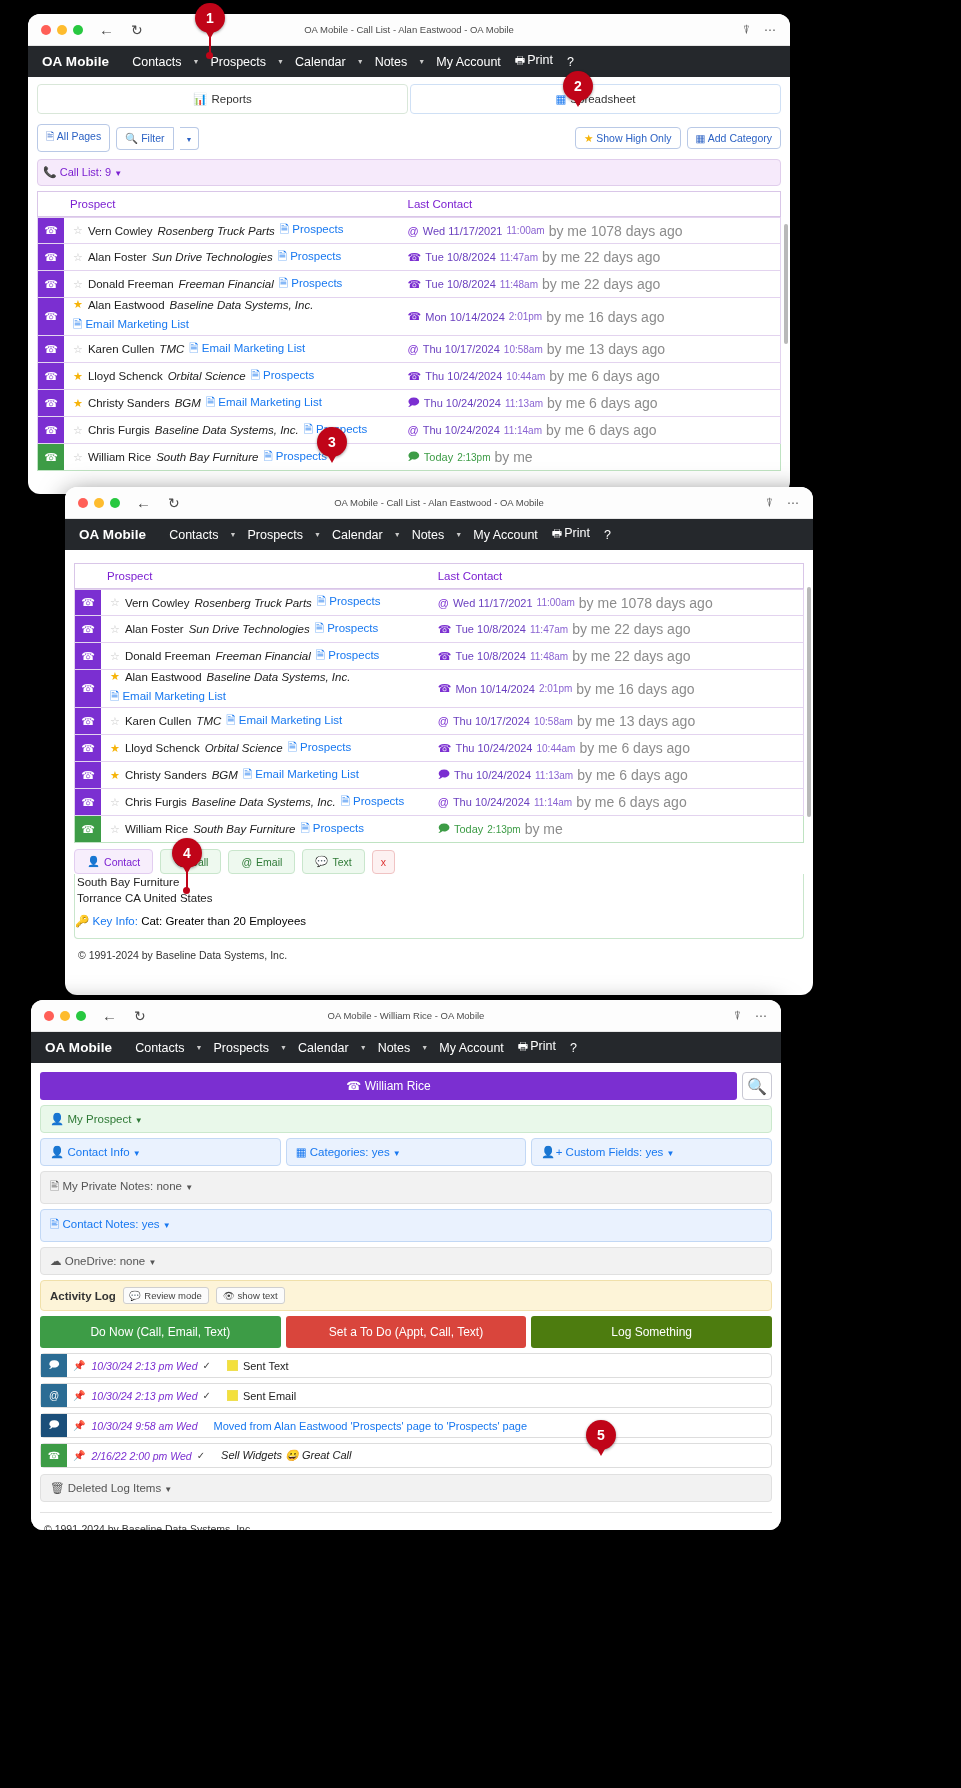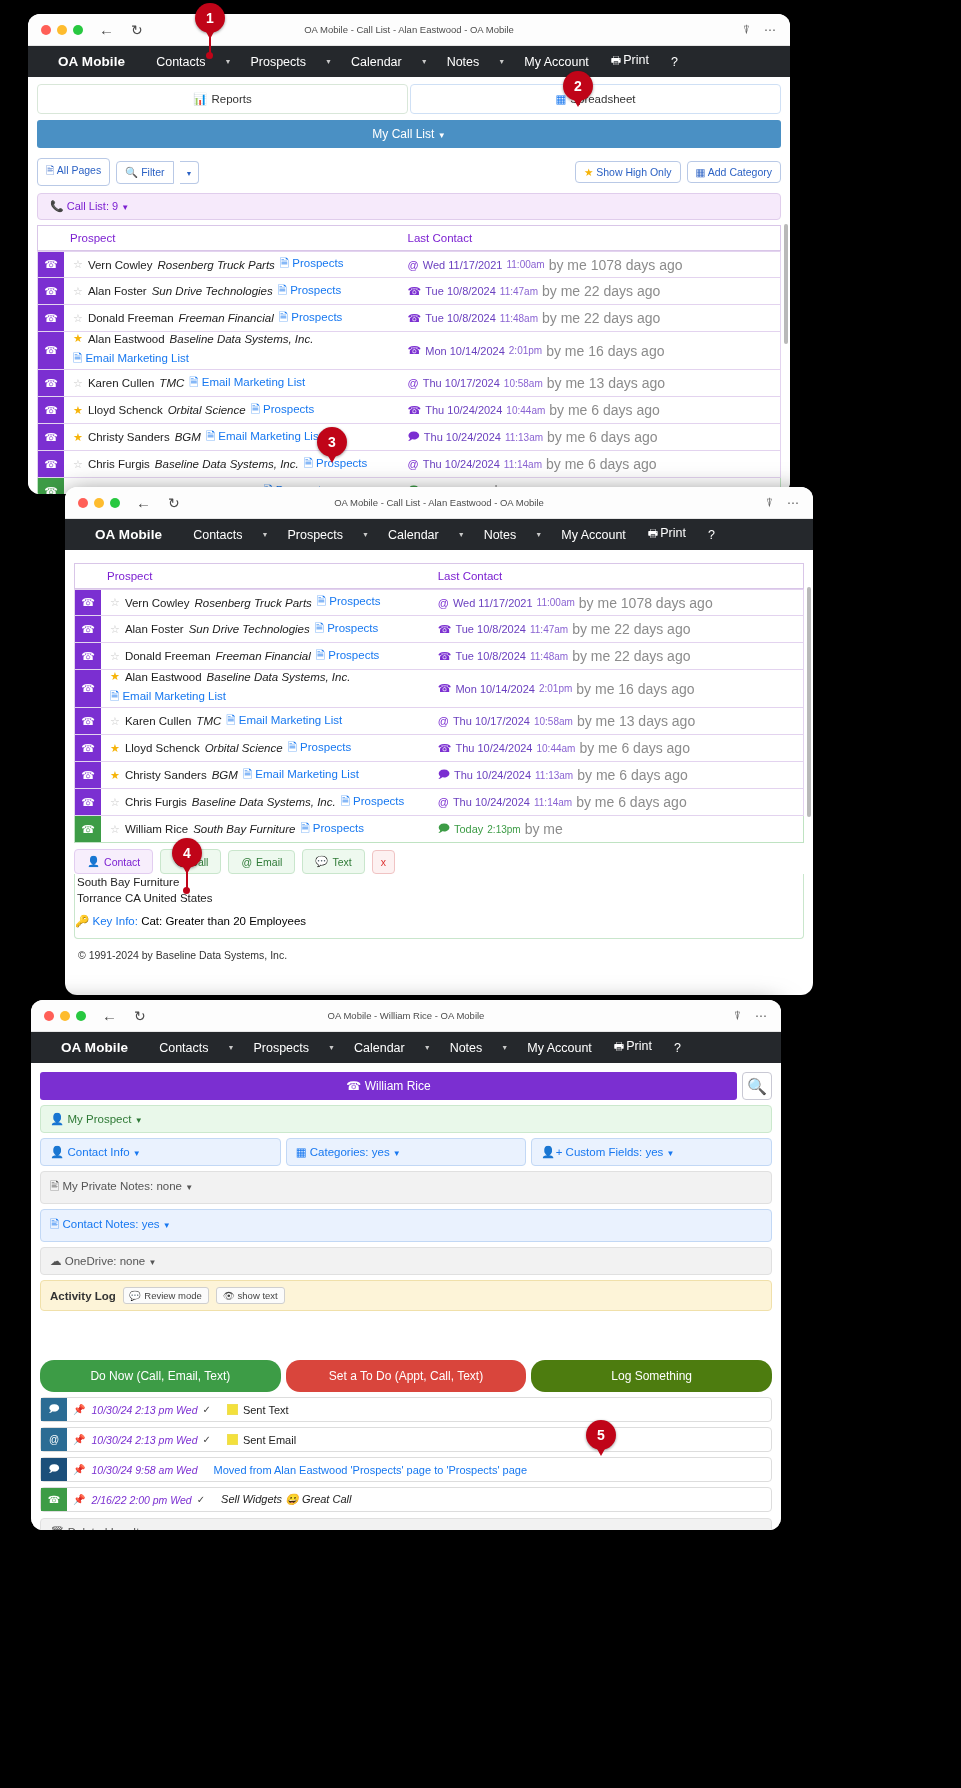--- a/index.html
+++ b/index.html
@@ -40,24 +40,24 @@
     position: absolute; left: 0; right: 0; text-align: center;
     font-size: 9.5px; color: #4c4c4c; pointer-events: none;
   }
   .title-right { margin-left: auto; display: flex; gap: 14px; margin-right: 14px; color: #5a5a5a; font-size: 12px; }
 
   
   .menubar {
     background: #25282c;
     height: 31px;
     display: flex; align-items: center;
-    padding-left: 30px;
+    padding-left: 14px;
     color: #fff;
     font-size: 12.5px;
-    gap: 8px;
+    gap: 0;
   }
   .brand { font-weight: bold; font-size: 13.5px; margin-right: 16px; letter-spacing: .1px; }
   .mi { padding: 0 7px; white-space: nowrap; cursor: pointer; }
   .caret { font-size: 7px; color: #c9c9c9; padding: 0 4px; }
   .print-ico { font-size: 11px; margin-right: 2px; }
 
   
   .content { padding: 7px 9px 0 9px; background: #fff; }
 
   
@@ -86,21 +86,21 @@
   .btn-group { display: flex; margin-left: 6px; }
   .btn-group .btn:first-child { border-radius: 4px 0 0 4px; }
   .btn-group .btn:last-child { border-radius: 0 4px 4px 0; border-left: none; padding: 4px 6px; }
   .spacer { flex: 1; }
   .btn.star { color: #2c62c4; }
   .btn + .btn { margin-left: 6px; }
 
   
   .chip {
     margin-top: 7px; background: #f6eafb; border: 1px solid #e0cdec; border-radius: 4px;
-    color: #7b1fd1; font-size: 11px; padding: 6px 12px; cursor: pointer;
+    color: #7b1fd1; font-size: 11px; padding: 6px 5px; cursor: pointer;
   }
 
   
   .tbl { margin-top: 5px; }
   .thead {
     display: flex; border: 1px solid #d9c6e8; border-radius: 0;
     font-size: 11.5px; color: #7b1fd1; padding: 6px 0; background: #fff;
   }
   .th-prospect { width: 49%; padding-left: 32px; }
   .th-last { flex: 1; padding-left: 6px; }
@@ -181,21 +181,21 @@
   .triple { display: flex; gap: 5px; margin-top: 5px; }
   .triple .rowbar { margin-top: 0; flex: 1; }
   .actionlog-head { display: flex; align-items: center; gap: 7px; }
   .mini-btn {
     border: 1px solid #cfcfcf; background: #fbfbfb; border-radius: 3px;
     font-size: 9.5px; padding: 2px 6px; color: #444; cursor: pointer;
   }
   .bigbtns { display: flex; gap: 5px; margin-top: 5px; }
   .bigbtn {
     flex: 1; text-align: center; color: #fff; font-size: 12px; padding: 9px 0;
-    border-radius: 14px; cursor: pointer; margin-top: 44px;
+    border-radius: 3px; cursor: pointer;
   }
   .bb-green { background: #3d9c46; }
   .bb-red { background: #d9453c; }
   .bb-blue { background: #4d7c0f; }
   .logrow {
     display: flex; align-items: center; margin-top: 5px;
     border: 1px solid #ddd; border-radius: 4px; min-height: 25px; font-size: 11px;
     background: #fff;
   }
   .log-ico {
@@ -277,24 +277,20 @@
     <div class="content">
       <div class="tabstrip">
         <div class="tab">
           <span class="ico" style="color:#3d9c46">📊</span><span>Reports</span>
         </div>
         <div class="tab blue">
           <span class="ico" style="color:#1878f0">▦</span><span>Spreadsheet</span>
         </div>
       </div>
 
-      <div class="bluebar">
-        <span>My Call List</span>
-        <span style="font-size:8px">▼</span>
-      </div>
 
       <div class="filterrow">
         <div class="btn">
           <span>🖹</span> <span>All Pages</span>
         </div>
         <div class="btn-group">
           <div class="btn">
             <span>🔍</span> <span>Filter</span>
           </div>
           <div class="btn"><span style="font-size:7px">▼</span></div>

